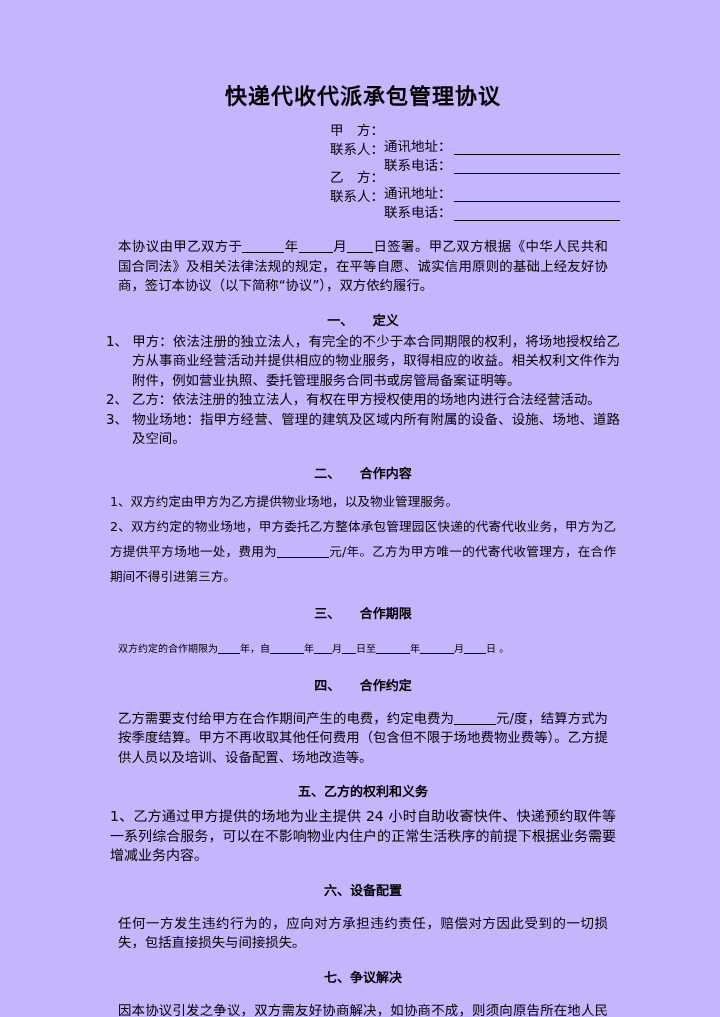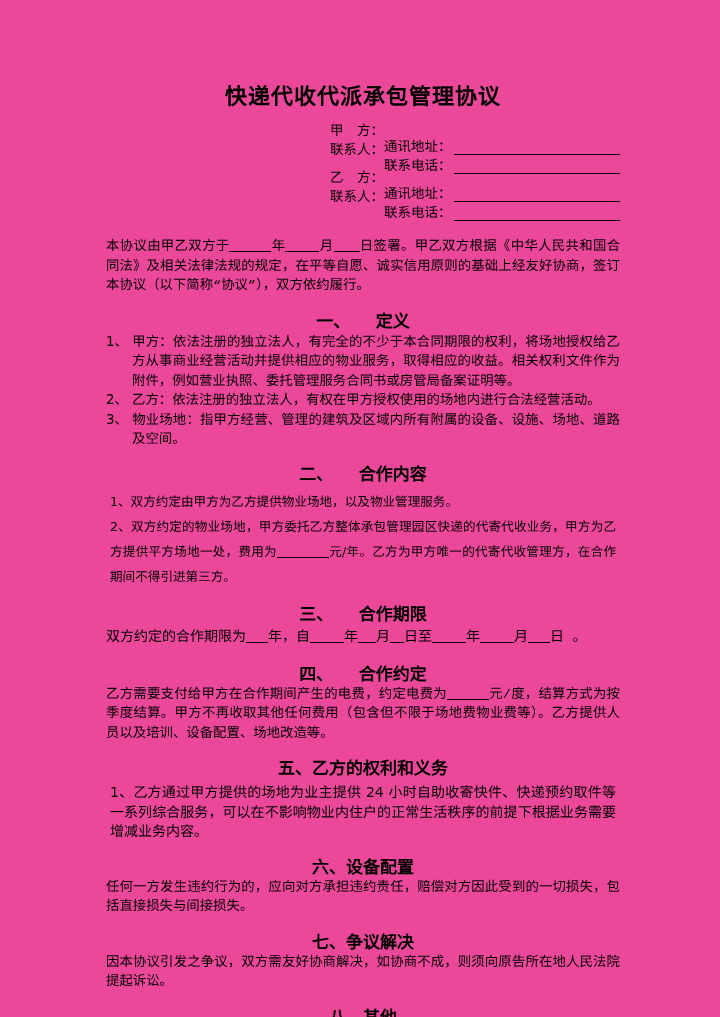--- a/index.html
+++ b/index.html
@@ -12,21 +12,21 @@
     width: 720px;
     height: 1017px;
     font-family: "DejaVu Sans", "Liberation Sans", sans-serif;
     color: #000000;
     -webkit-font-smoothing: none;
   }
   .page {
     position: relative;
     width: 720px;
     height: 1017px;
-    background: #ec4899;
+    background: #c4b5fd;
     box-sizing: border-box;
     padding: 0 100px 0 106px;
     overflow: hidden;
   }
 
   
   .doc-title {
     text-align: center;
     font-size: 22px;
     font-weight: bold;
@@ -66,22 +66,21 @@
     height: 15px;
     margin-left: 2px;
   }
 
   
   .para {
     font-size: 13.4px;
     line-height: 19.5px;
     text-align: justify;
     text-justify: inter-character;
-    margin: 0;
-    font-family: Liberation Mono, monospace;
+    margin: 12px;
   }
   .intro {
     margin-top: 16px;
   }
   .blk {
     display: inline-block;
     border-bottom: 1.2px solid #000;
     height: 13px;
     vertical-align: -2px;
   }
@@ -89,21 +88,21 @@
   .blk.w18 { width: 18px; }
   .blk.w22 { width: 22px; }
   .blk.w26 { width: 26px; }
   .blk.w34 { width: 34px; }
   .blk.w42 { width: 42px; }
   .blk.w52 { width: 52px; }
 
   
   .sec-head {
     text-align: center;
-    font-size: 17px;
+    font-size: 13px;
     font-weight: bold;
     line-height: 22px;
     margin: 14px 0 0 0;
     white-space: pre;
   }
 
   
   .list-hang {
     margin: 0;
     padding: 0;
@@ -135,21 +134,21 @@
     line-height: 19.5px;
     text-align: justify;
     text-justify: inter-character;
     margin: 0;
   }
   .list-flat.loose > li {
     font-size: 12.6px;
     line-height: 25px;
   }
   .spaced-line {
-    font-size: 14px;
+    font-size: 10px;
     line-height: 24px;
   }
 </style>
 </head>
 <body>
 
 <div class="page">
 
   <div class="doc-title">快递代收代派承包管理协议</div>
 

